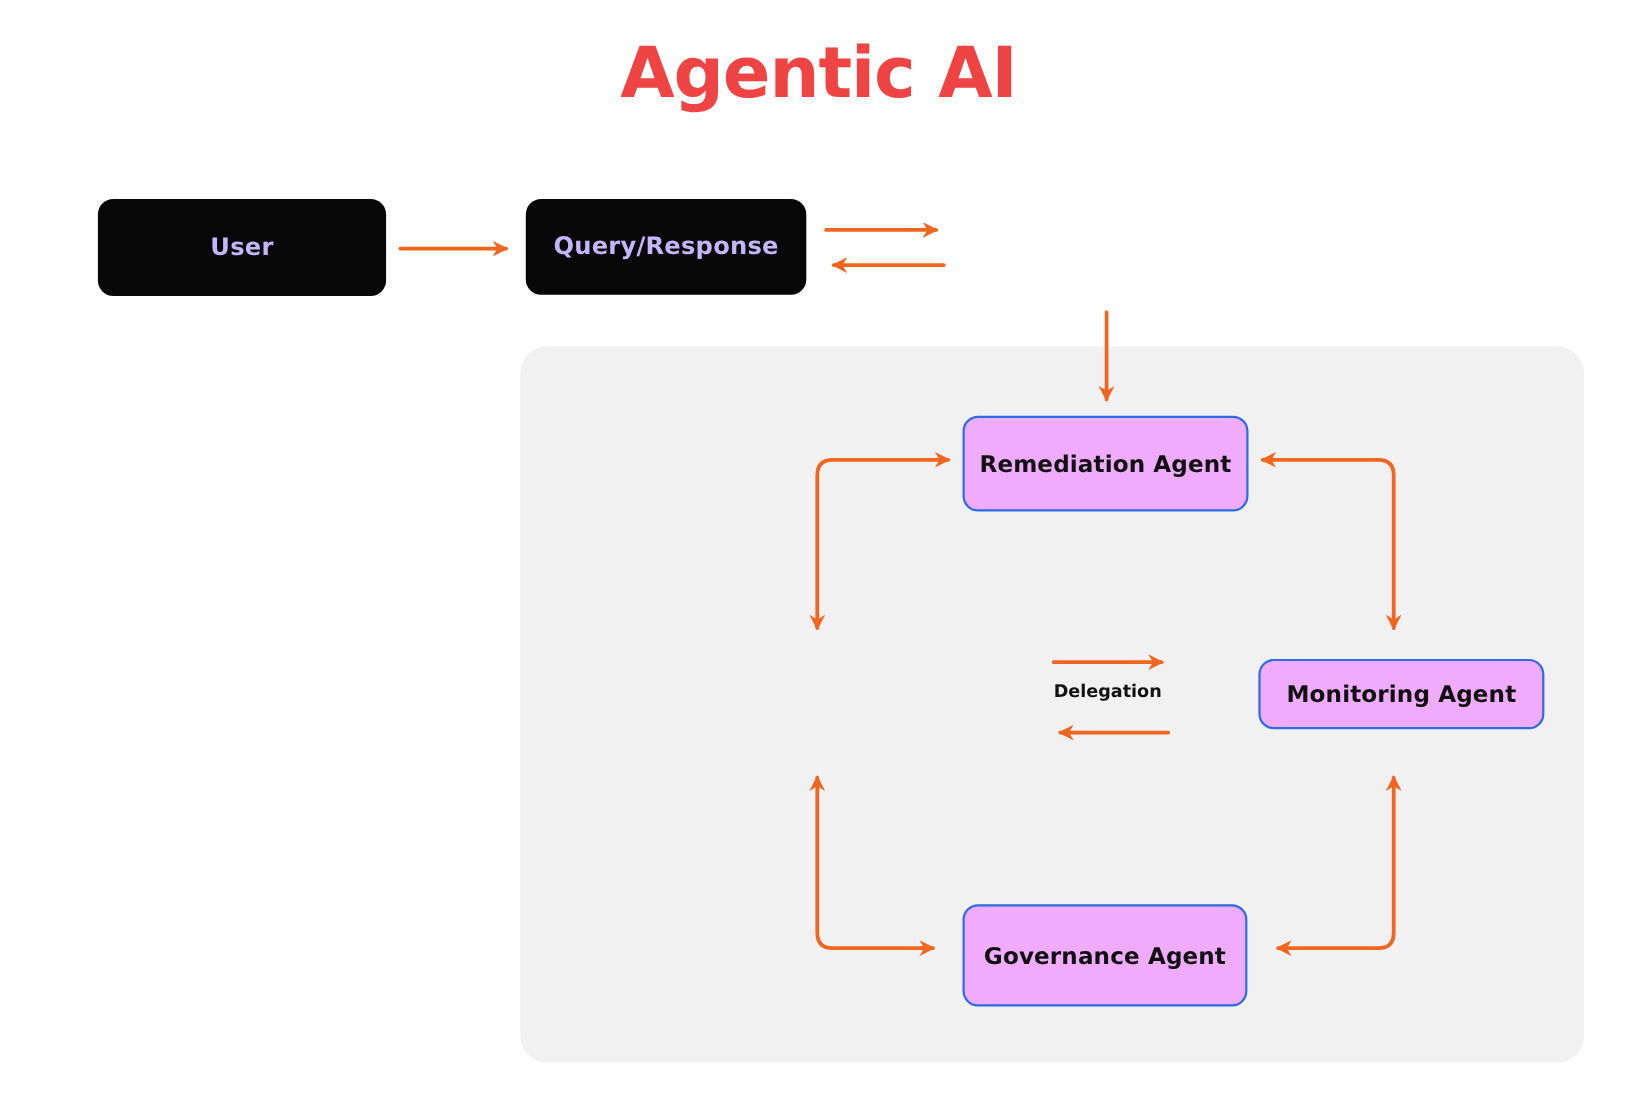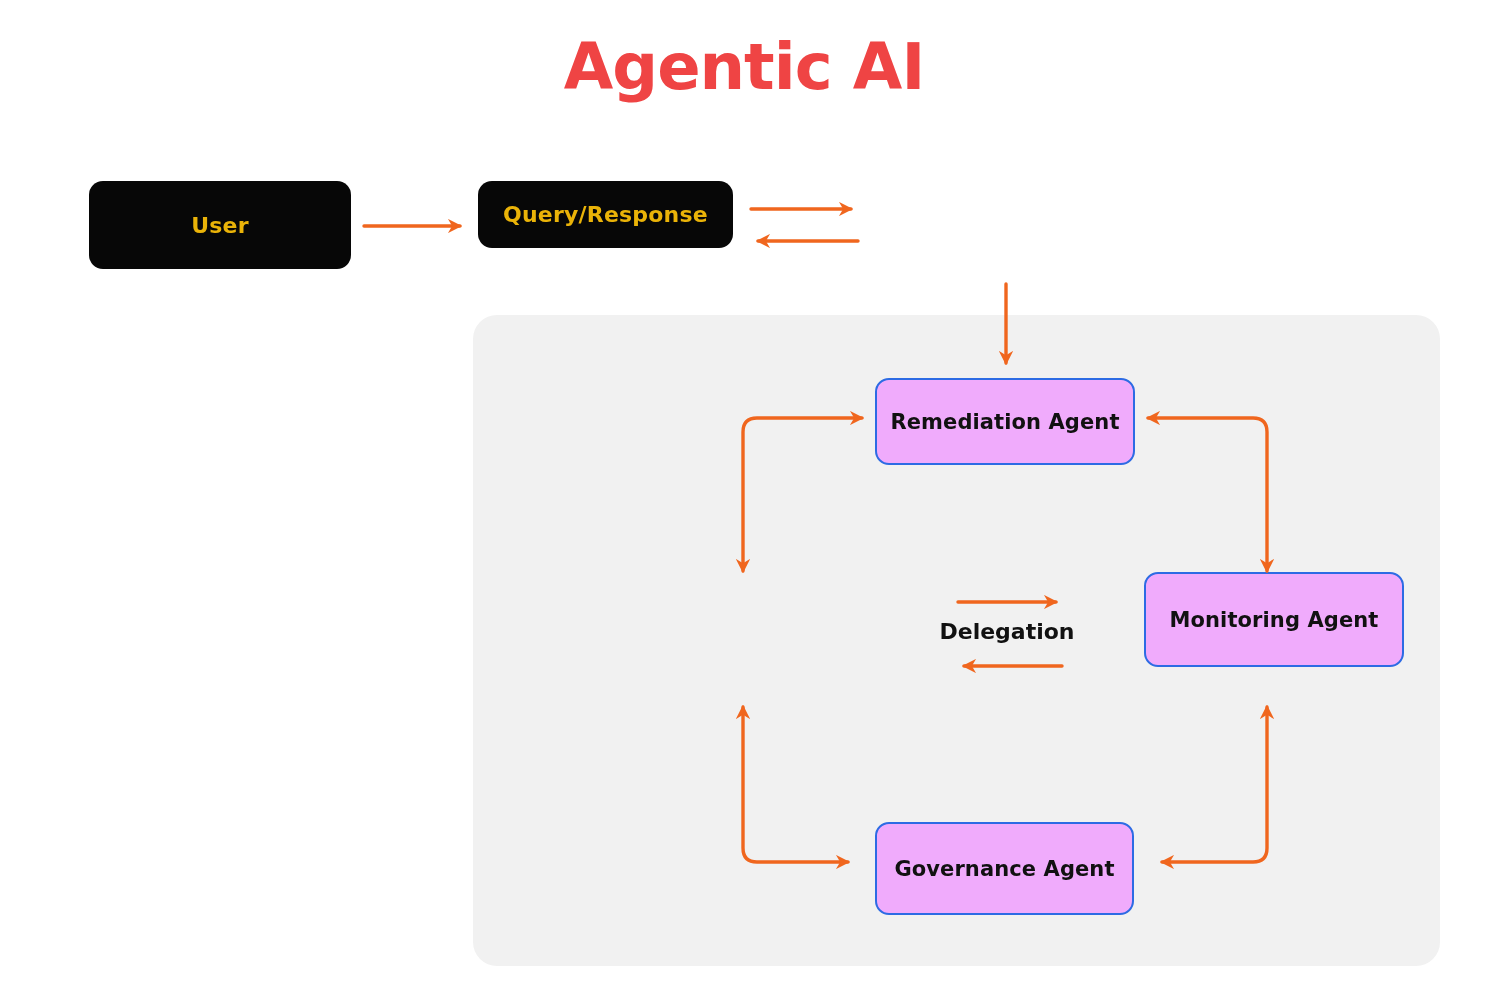--- a/index.html
+++ b/index.html
@@ -31,21 +31,21 @@
     position: absolute;
     display: flex;
     align-items: center;
     justify-content: center;
     text-align: center;
     box-sizing: border-box;
     white-space: nowrap;
   }
   .box.black {
     background: var(--black-box, #070707);
-    color: #eab308;
+    color: #c4b5fd;
     border-radius: 14px;
     font-size: 22px;
     font-weight: 700;
     letter-spacing: 0.2px;
   }
   .box.agent {
     background: #f0abfc;
     color: #111111;
     border: 2.5px solid var(--blue, #2d6be4);
     border-radius: 14px;
@@ -61,31 +61,31 @@
     height: 651px;
     background: var(--panel, #f1f1f1);
     border-radius: 24px;
   }
   .delegation-label {
     position: absolute;
     left: 927px;
     top: 619px;
     width: 160px;
     text-align: center;
-    font-size: 22px;
+    font-size: 16px;
     font-weight: 700;
     color: #111111;
   }
   
   .box-user        { left: 89px;   top: 181px; width: 262px; height: 88px; }
-  .box-query       { left: 478px;  top: 181px; width: 255px; height: 67px; }
+  .box-query       { left: 478px;  top: 181px; width: 255px; height: 87px; }
   .box-coordinator { left: 878px;  top: 181px; width: 257px; height: 87px; }
   .box-remediation { left: 875px;  top: 378px; width: 260px; height: 87px; }
   .box-diagnoses   { left: 621px;  top: 594px; width: 259px; height: 90px; }
-  .box-monitoring  { left: 1144px; top: 572px; width: 260px; height: 95px; }
+  .box-monitoring  { left: 1144px; top: 599px; width: 260px; height: 64px; }
   .box-governance  { left: 875px;  top: 822px; width: 259px; height: 93px; }
 
   svg.arrows-layer {
     position: absolute;
     left: 0;
     top: 0;
     width: 1488px;
     height: 998px;
     pointer-events: none;
   }

